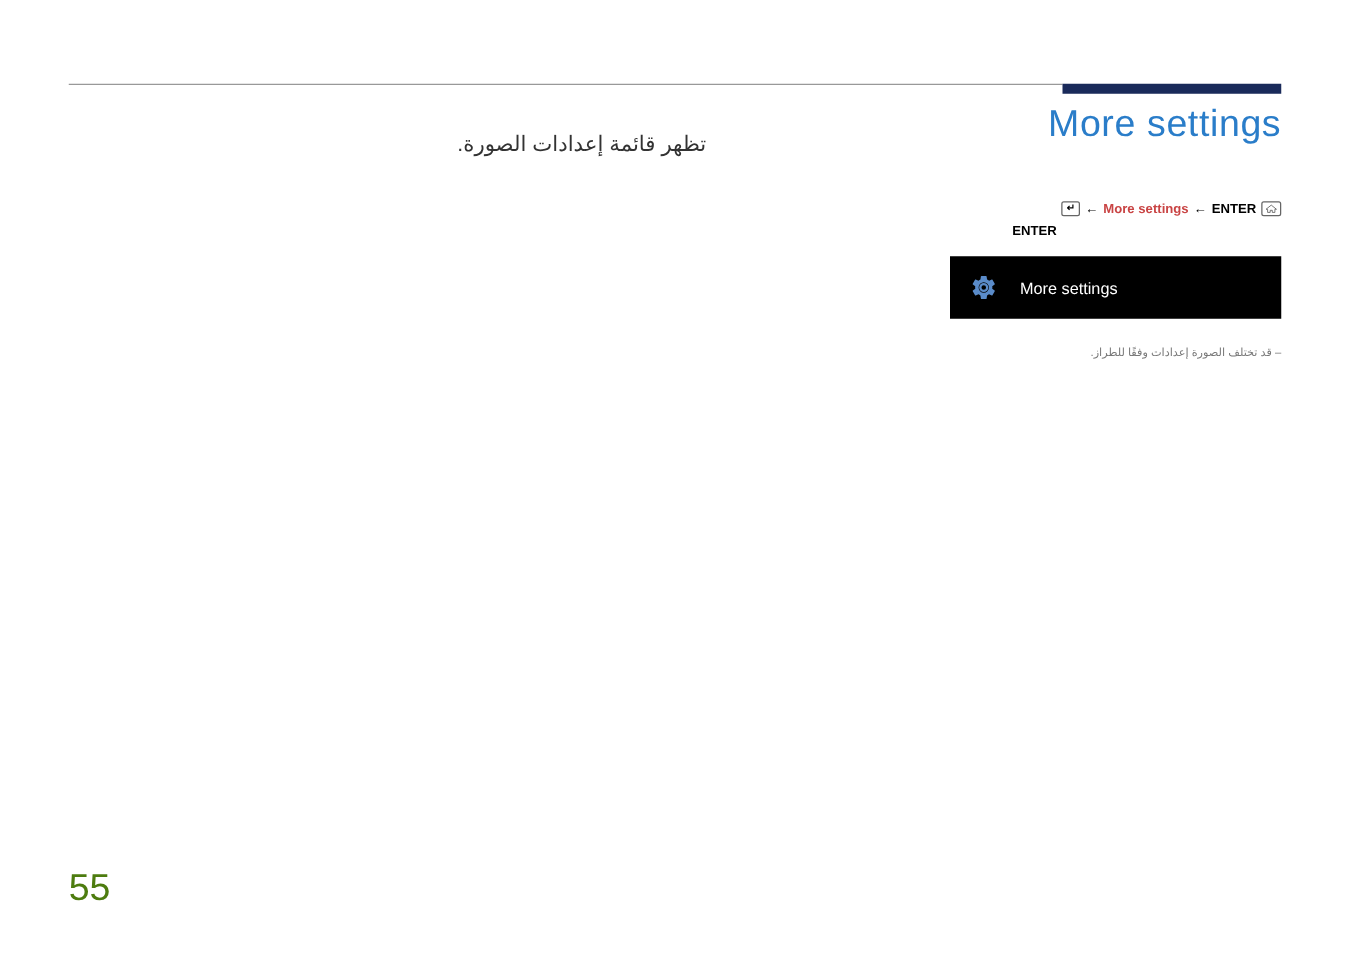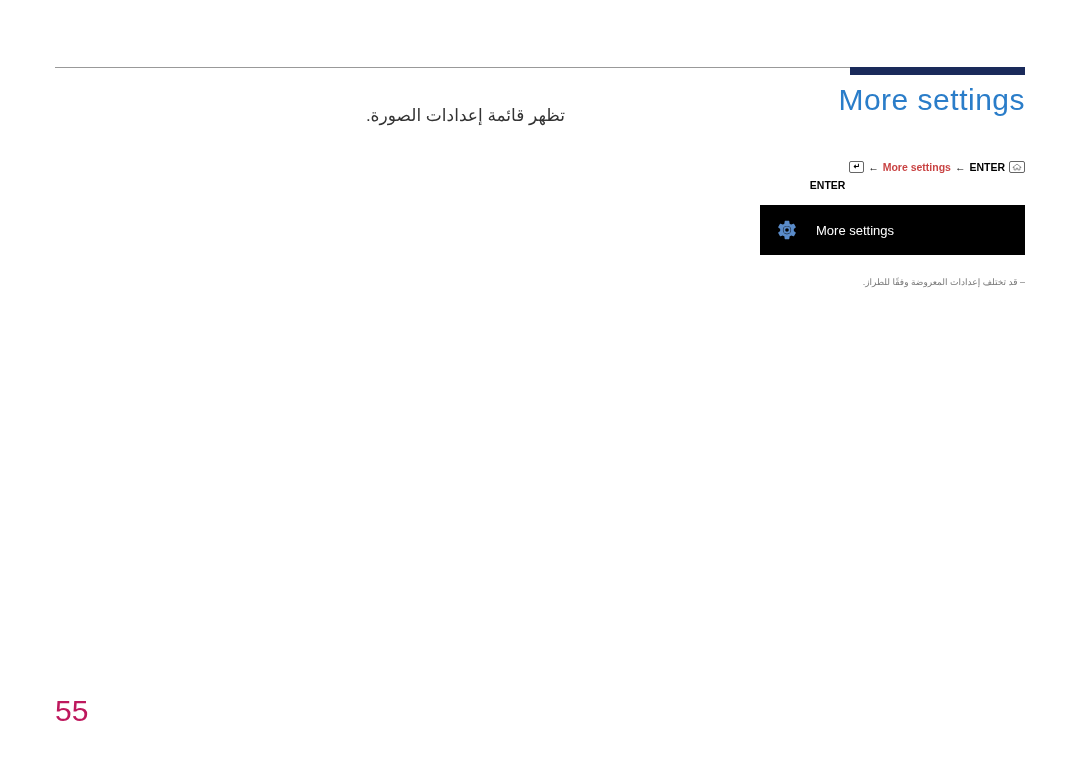--- a/index.html
+++ b/index.html
@@ -137,21 +137,21 @@
       text-align: right;
       direction: rtl;
       margin-top: 22px;
       letter-spacing: 0.3px;
     }
     .page-number {
       position: absolute;
       bottom: 35px;
       left: 55px;
       font-size: 30px;
-      color: #be185d;
+      color: #4d7c0f;
       font-weight: 400;
     }
   </style>
 </head>
 <body>
 
 <div class="page-container">
 
   <div class="top-border-area">
     <div class="top-line-left"></div>
@@ -183,18 +183,18 @@
       <div class="menu-box">
         <div class="gear-icon-wrapper">
           <svg viewBox="0 0 24 24">
             <path fill="#5a8bc9" d="M12,8 A4,4 0 1,0 12,16 A4,4 0 1,0 12,8 M12,10 A2,2 0 1,1 12,14 A2,2 0 1,1 12,10 Z"></path>
             <path fill="#5a8bc9" d="M19.4,13 C19.5,12.7 19.5,12.3 19.5,12 C19.5,11.7 19.5,11.3 19.4,11 L21.5,9.4 C21.7,9.3 21.7,9 21.6,8.8 L19.6,5.3 C19.5,5.1 19.2,5 19,5.1 L16.6,6.1 C16.1,5.7 15.5,5.4 14.9,5.1 L14.5,2.5 C14.5,2.2 14.3,2 14,2 L10,2 C9.7,2 9.5,2.2 9.5,2.5 L9.1,5.1 C8.5,5.4 7.9,5.7 7.4,6.1 L5,5.1 C4.8,5 4.5,5.1 4.4,5.3 L2.4,8.8 C2.3,9 2.3,9.3 2.5,9.4 L4.6,11 C4.5,11.3 4.5,11.7 4.5,12 C4.5,12.3 4.5,12.7 4.6,13 L2.5,14.6 C2.3,14.7 2.3,15 2.4,15.2 L4.4,18.7 C4.5,18.9 4.8,19 5,18.9 L7.4,17.9 C7.9,18.3 8.5,18.6 9.1,18.9 L9.5,21.5 C9.5,21.8 9.7,22 10,22 L14,22 C14.3,22 14.5,21.8 14.5,21.5 L14.9,18.9 C15.5,18.6 16.1,18.3 16.6,17.9 L19,18.9 C19.2,19 19.5,18.9 19.6,18.7 L21.6,15.2 C21.7,15 21.7,14.7 21.5,14.6 L19.4,13 M12,16.5 A4.5,4.5 0 1,1 16.5,12 A4.5,4.5 0 0,1 12,16.5 Z"></path>
           </svg>
         </div>
         <div class="menu-box-label">More settings</div>
       </div>
 
-      <div class="note-text">–  قد تختلف إعدادات المعروضة وفقًا للطراز.</div>
+      <div class="note-text">–  قد تختلف الصورة إعدادات وفقًا للطراز.</div>
     </div>
   </div>
 
   <div class="page-number">55</div>
 </div>
 
 </body></html>

